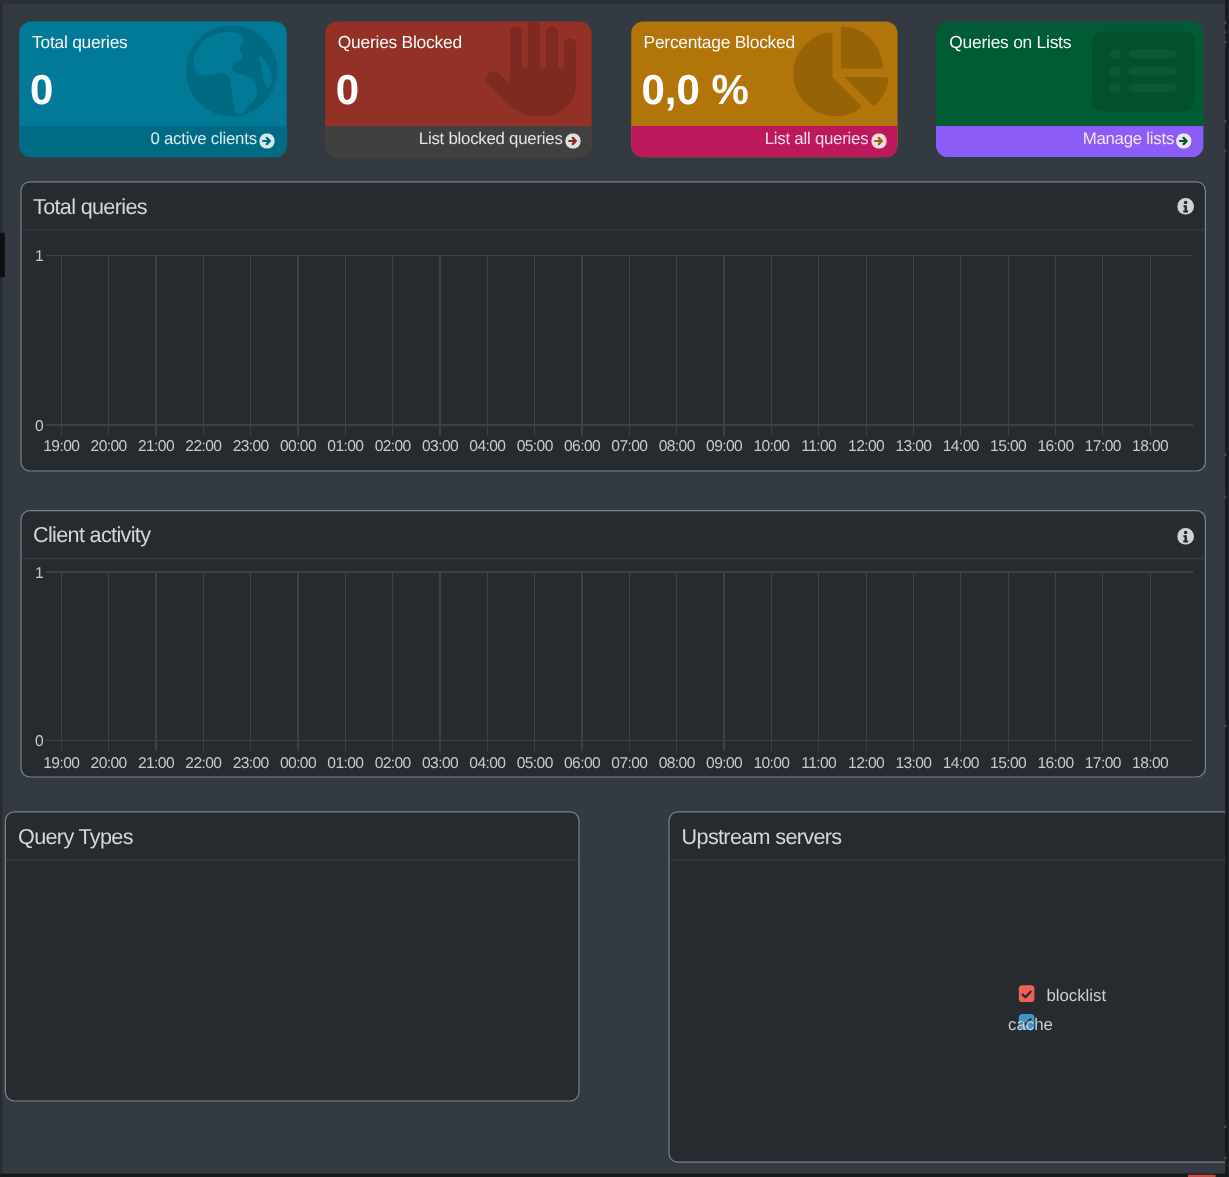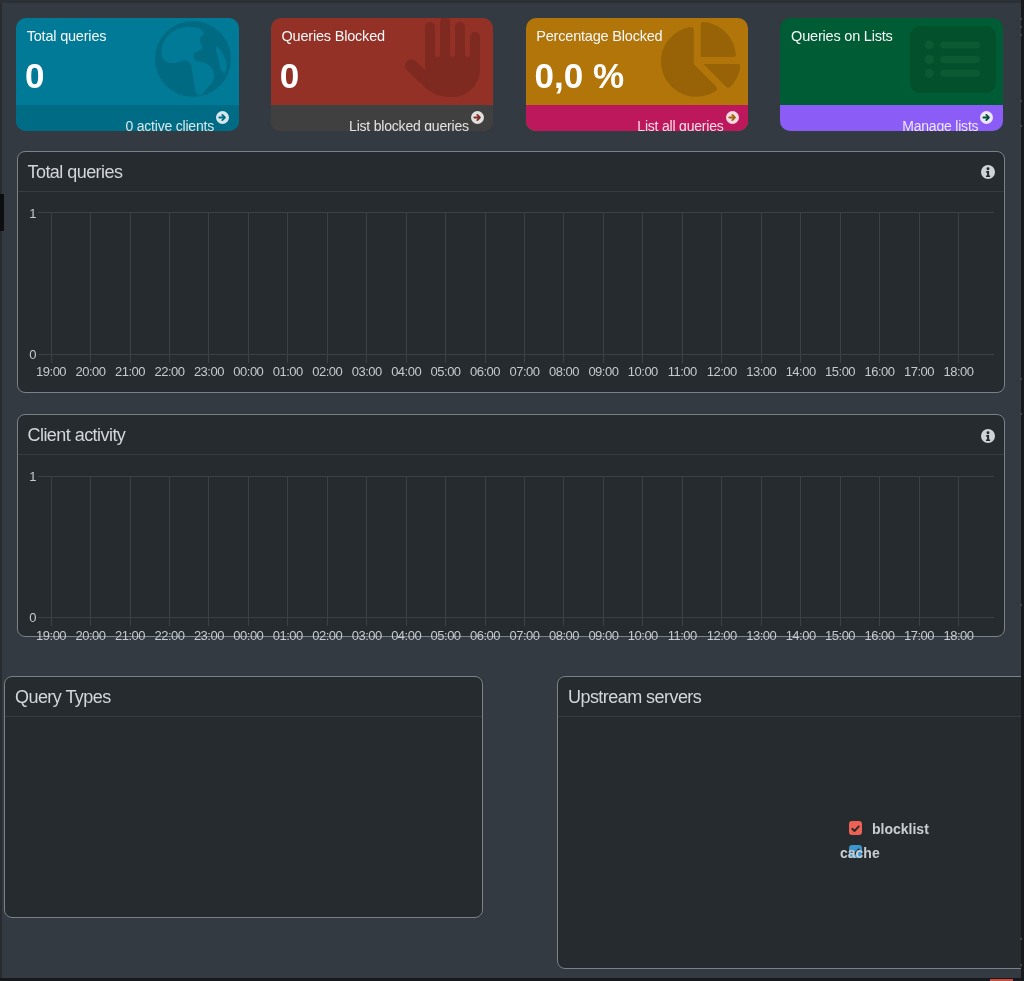--- a/index.html
+++ b/index.html
@@ -1,24 +1,24 @@
 <!DOCTYPE html>
 <html><head><meta charset="utf-8"><style>
 * { margin:0; padding:0; box-sizing:border-box; }
 html,body { width:1024px; height:981px; background:#343a42; font-family:"Liberation Sans",sans-serif; overflow:hidden; position:relative; }
 .card { position:absolute; top:17.5px; width:222.5px; height:113.5px; border-radius:10px; overflow:hidden; }
 .ctitle { position:absolute; left:10.7px; top:11.2px; font-size:14.5px; line-height:14.5px; letter-spacing:-0.2px; color:#f5f8f9; }
 .cnum { position:absolute; left:9px; top:40.2px; font-size:35px; line-height:35px; font-weight:bold; letter-spacing:0; color:#fff; }
 .cfoot { position:absolute; left:0; bottom:0; width:100%; height:26.5px; }
-.cfoottx { position:absolute; right:24.5px; top:14px; font-size:14px; line-height:14px; letter-spacing:-0.2px; color:rgba(255,255,255,0.85);text-align:right; }
+.cfoottx { position:absolute; right:24.5px; top:3px; font-size:14px; line-height:14px; letter-spacing:-0.2px; color:rgba(255,255,255,0.85);text-align:right; }
 .panel { position:absolute; background:#262b2f; border:1px solid #7b8287; border-radius:8px; }
 .phead { position:absolute; left:0; top:0; width:100%; height:40px; border-bottom:1px solid #363c41; }
 .ptitle { position:absolute; left:10px; top:10.5px; font-size:18px; line-height:18px; letter-spacing:-0.55px; color:#d3d7da; }
 .cbx { position:absolute; width:13px; height:13.5px; border-radius:3px; }
-.leglab { position:absolute; font-size:14px; line-height:14px; color:#c9ced3;font-weight:bold; }
+.leglab { position:absolute; font-size:14px; line-height:14px; color:#c9ced3; }
 .cbx svg { display:block; margin-top:0.5px; }
 </style></head><body>
 <div class="card" style="left:16.0px;background:#007a96">
 <svg width="76" height="76" viewBox="0 0 76 76" style="position:absolute;left:139px;top:3.5px">
 <defs>
         <clipPath id="gc">
           <circle cx="38" cy="38" r="38"></circle>
         </clipPath>
       </defs>
 <circle cx="38" cy="38" r="38" fill="#006a83"></circle>
@@ -93,21 +93,21 @@
 <div class="panel" style="left:16.5px;top:151px;width:988.5px;height:242px">
     <div class="phead">
       <span class="ptitle">Total queries</span>
     </div>
     <svg width="14" height="14" viewBox="0 0 14 14" style="position:absolute;left:963.5px;top:13px">
       <circle cx="7" cy="7" r="7" fill="#ced3d7"></circle>
       <circle cx="7" cy="3.8" r="1.45" fill="#24282d"></circle>
       <path d="M5.2 6.1h2.9v4.3h1V12H5v-1.6h1.1V7.7H5.2z" fill="#24282d"></path>
     </svg>
   </div>
-<div class="panel" style="left:16.5px;top:414px;width:988.5px;height:223px">
+<div class="panel" style="left:16.5px;top:425px;width:988.5px;height:223px">
     <div class="phead">
       <span class="ptitle">Client activity</span>
     </div>
     <svg width="14" height="14" viewBox="0 0 14 14" style="position:absolute;left:963.5px;top:13.5px">
       <circle cx="7" cy="7" r="7" fill="#ced3d7"></circle>
       <circle cx="7" cy="3.8" r="1.45" fill="#24282d"></circle>
       <path d="M5.2 6.1h2.9v4.3h1V12H5v-1.6h1.1V7.7H5.2z" fill="#24282d"></path>
     </svg>
   </div>
 <div class="panel" style="left:4px;top:676px;width:478.8px;height:242px">

